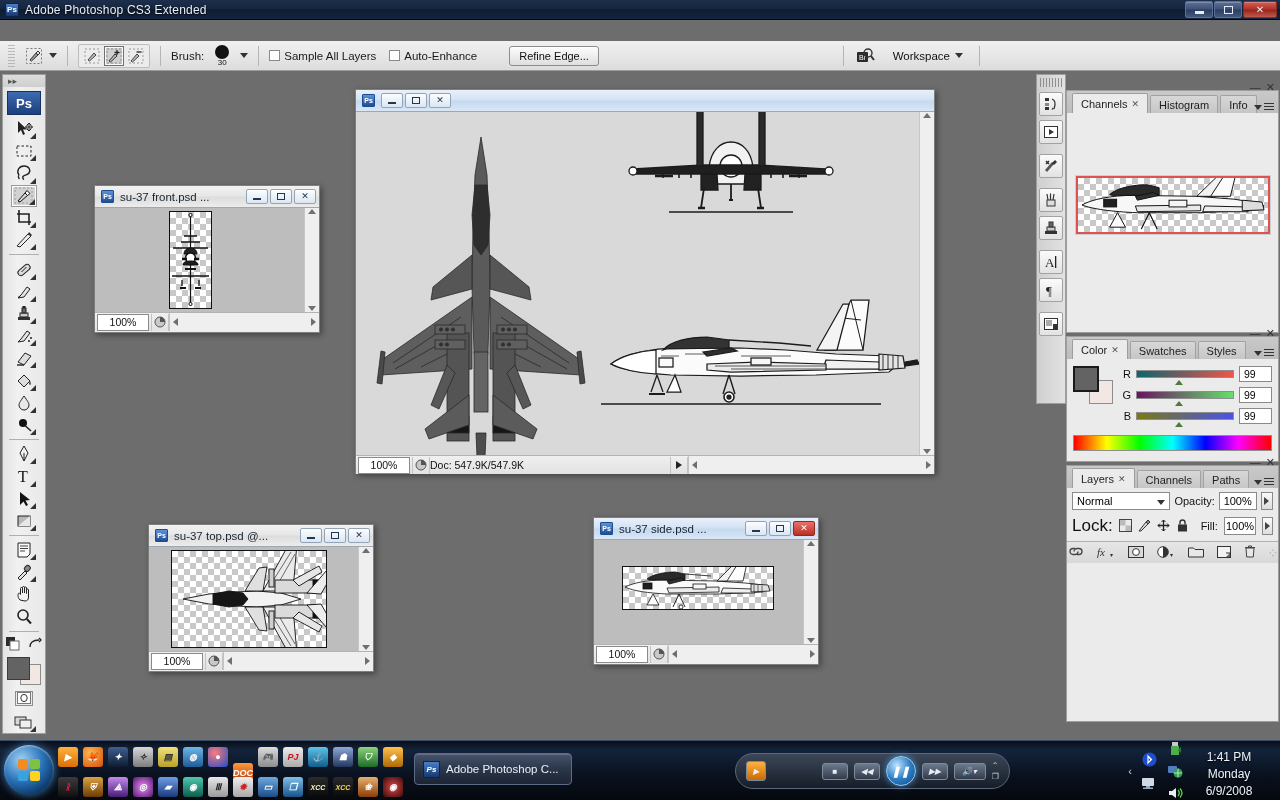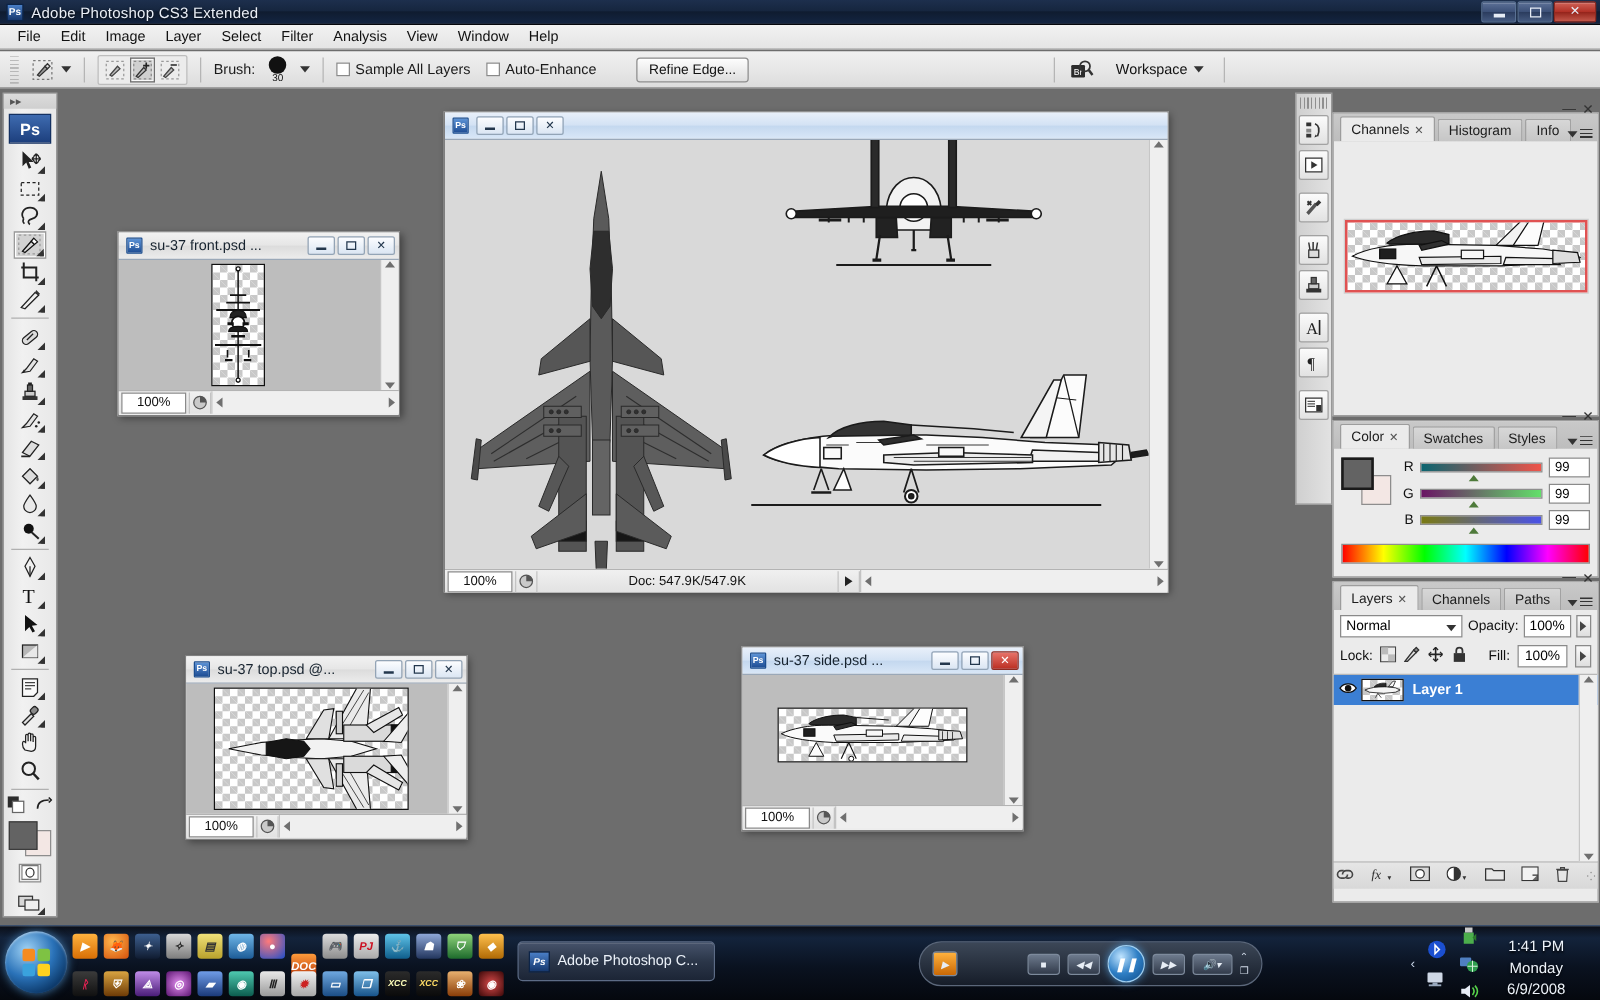--- a/index.html
+++ b/index.html
@@ -144,21 +144,21 @@
   .dw-max { width:8px;height:7px;border:1px solid #23374d; }
 
   .canvaspane { position:relative; overflow:hidden; background:#bdbdbd; }
   .statusbar { height:19px; display:flex; align-items:center;
                background:linear-gradient(180deg,#f0f0f0,#e2e2e2); border-top:1px solid #b3b3b3;
                font-size:10.5px; color:#111; }
   .zoomfield { width:52px;height:17px;margin:0 2px; border:1px solid #8a8a8a; background:#fff;
                display:flex;align-items:center;justify-content:center;font-size:10.5px; }
   .statbtn { width:18px;height:17px;border-left:1px solid #c3c3c3;border-right:1px solid #c3c3c3;
              display:flex;align-items:center;justify-content:center;}
-  .statinfo { flex:1; text-align:center; }
+  .statinfo { flex:1; }
   .vscroll { position:absolute; right:0; top:0; width:15px; bottom:0; background:#efefef;
              border-left:1px solid #c6c6c6; display:flex; flex-direction:column;
              justify-content:space-between; align-items:center; padding:1px 0;}
   .arrow-up { width:0;height:0;border-left:4px solid transparent;border-right:4px solid transparent;
               border-bottom:5px solid #6f6f6f; }
   .arrow-dn { width:0;height:0;border-left:4px solid transparent;border-right:4px solid transparent;
               border-top:5px solid #6f6f6f; }
   .arrow-lt { width:0;height:0;border-top:4px solid transparent;border-bottom:4px solid transparent;
               border-right:5px solid #6f6f6f; }
   .arrow-rt { width:0;height:0;border-top:4px solid transparent;border-bottom:4px solid transparent;
@@ -285,32 +285,20 @@
         </div>
       <div class="win-btn">
           <i class="wb-max"></i>
         </div>
       <div class="win-btn close">
           <span>✕</span>
         </div>
     </div>
   </div>
 
-  <div class="menubar">
-    <div class="menu-item">File</div>
-    <div class="menu-item">Edit</div>
-    <div class="menu-item">Image</div>
-    <div class="menu-item">Layer</div>
-    <div class="menu-item">Select</div>
-    <div class="menu-item">Filter</div>
-    <div class="menu-item">Analysis</div>
-    <div class="menu-item">View</div>
-    <div class="menu-item">Window</div>
-    <div class="menu-item">Help</div>
-  </div>
 
   <div class="optbar">
     <div class="grip"></div>
     <div class="tiny-icon">
       <svg width="18" height="18" viewBox="0 0 18 18">
         <rect x="1.5" y="1.5" width="15" height="15" fill="none" stroke="#777" stroke-dasharray="2 2"></rect>
         <path d="M5 13 L11 6 L13 8 L6.5 14 Z" fill="#9a9a9a" stroke="#333"></path>
         <path d="M11 6 L13 4 L15 6 L13 8 Z" fill="#ddd" stroke="#333"></path>
       </svg>
     </div>
@@ -1100,21 +1088,21 @@
           <i class="caret"></i>
         </div>
         <span style="font-size:11px;color:#111;">Opacity:</span>
         <div class="opa-box">100%</div>
         <div class="spin">
           <i class="arrow-rt" style="border-left-color:#444;"></i>
         </div>
       </div>
 
       <div class="lock-row">
-        <span style="font-size:11px;color:#111;">Lock:</span>
+        <span style="font-size:17px;color:#111;">Lock:</span>
         <span>
           <svg width="13" height="13" viewBox="0 0 13 13">
               <rect x="0.5" y="0.5" width="12" height="12" fill="none" stroke="#444"></rect>
               <rect x="1" y="1" width="5.5" height="5.5" fill="#bbb"></rect>
               <rect x="6.5" y="6.5" width="5.5" height="5.5" fill="#bbb"></rect>
             </svg>
         </span>
         <span>
           <svg width="13" height="13" viewBox="0 0 13 13">
               <path d="M1 12 L8 3 L10 5 L3 12 Z" fill="#ddd" stroke="#333"></path>
@@ -1134,46 +1122,20 @@
             </svg>
         </span>
         <div style="flex:1"></div>
         <span style="font-size:11px;color:#111;">Fill:</span>
         <div class="opa-box">100%</div>
         <div class="spin">
           <i class="arrow-rt" style="border-left-color:#444;"></i>
         </div>
       </div>
 
-      <div class="layers-body">
-        <div class="layer-row">
-          <div class="eye">
-            <svg width="15" height="11" viewBox="0 0 15 11">
-                <path d="M1 5.5 C4 1 11 1 14 5.5 C11 10 4 10 1 5.5 Z" fill="#fff" stroke="#111"></path>
-                <circle cx="7.5" cy="5.5" r="2.6" fill="#111"></circle>
-              </svg>
-          </div>
-          <div class="layer-thumb checker">
-            <svg width="100%" height="100%" viewBox="0 0 34 18" preserveAspectRatio="none">
-              <g stroke="#111" stroke-width="0.7">
-                <path d="M2,9 C6,7 12,6 19,6 L28,7 L32,9 L28,11 L18,12 L6,11 Z" fill="#f5f5f5"></path>
-                <path d="M10,6 C13,3 17,2.5 20,3 L20,6 Z" fill="#2a2a2a"></path>
-                <path d="M22,6 L26,1 L28,1 L26,6 Z" fill="#fafafa"></path>
-                <path d="M13,12 L11,16 M13,12 L16,16" stroke-width="0.6"></path>
-              </g>
-            </svg>
-          </div>
-          <div class="layer-name">Layer 1</div>
-          <div style="flex:1"></div>
-        </div>
-        <div class="vscroll" style="bottom:0;">
-          <i class="arrow-up"></i>
-          <i class="arrow-dn"></i>
-        </div>
-      </div>
 
       <div class="layers-foot">
         <span>
           <svg width="16" height="11" viewBox="0 0 16 11">
               <path d="M6 5.5 a3 3 0 0 1 3-3 h2 a3 3 0 0 1 0 6 h-2" fill="none" stroke="#444" stroke-width="1.3"></path>
               <path d="M10 5.5 a3 3 0 0 1 -3 3 h-2 a3 3 0 0 1 0 -6 h2" fill="none" stroke="#444" stroke-width="1.3"></path>
             </svg>
         </span>
         <span>
           <svg width="18" height="12" viewBox="0 0 18 12">

